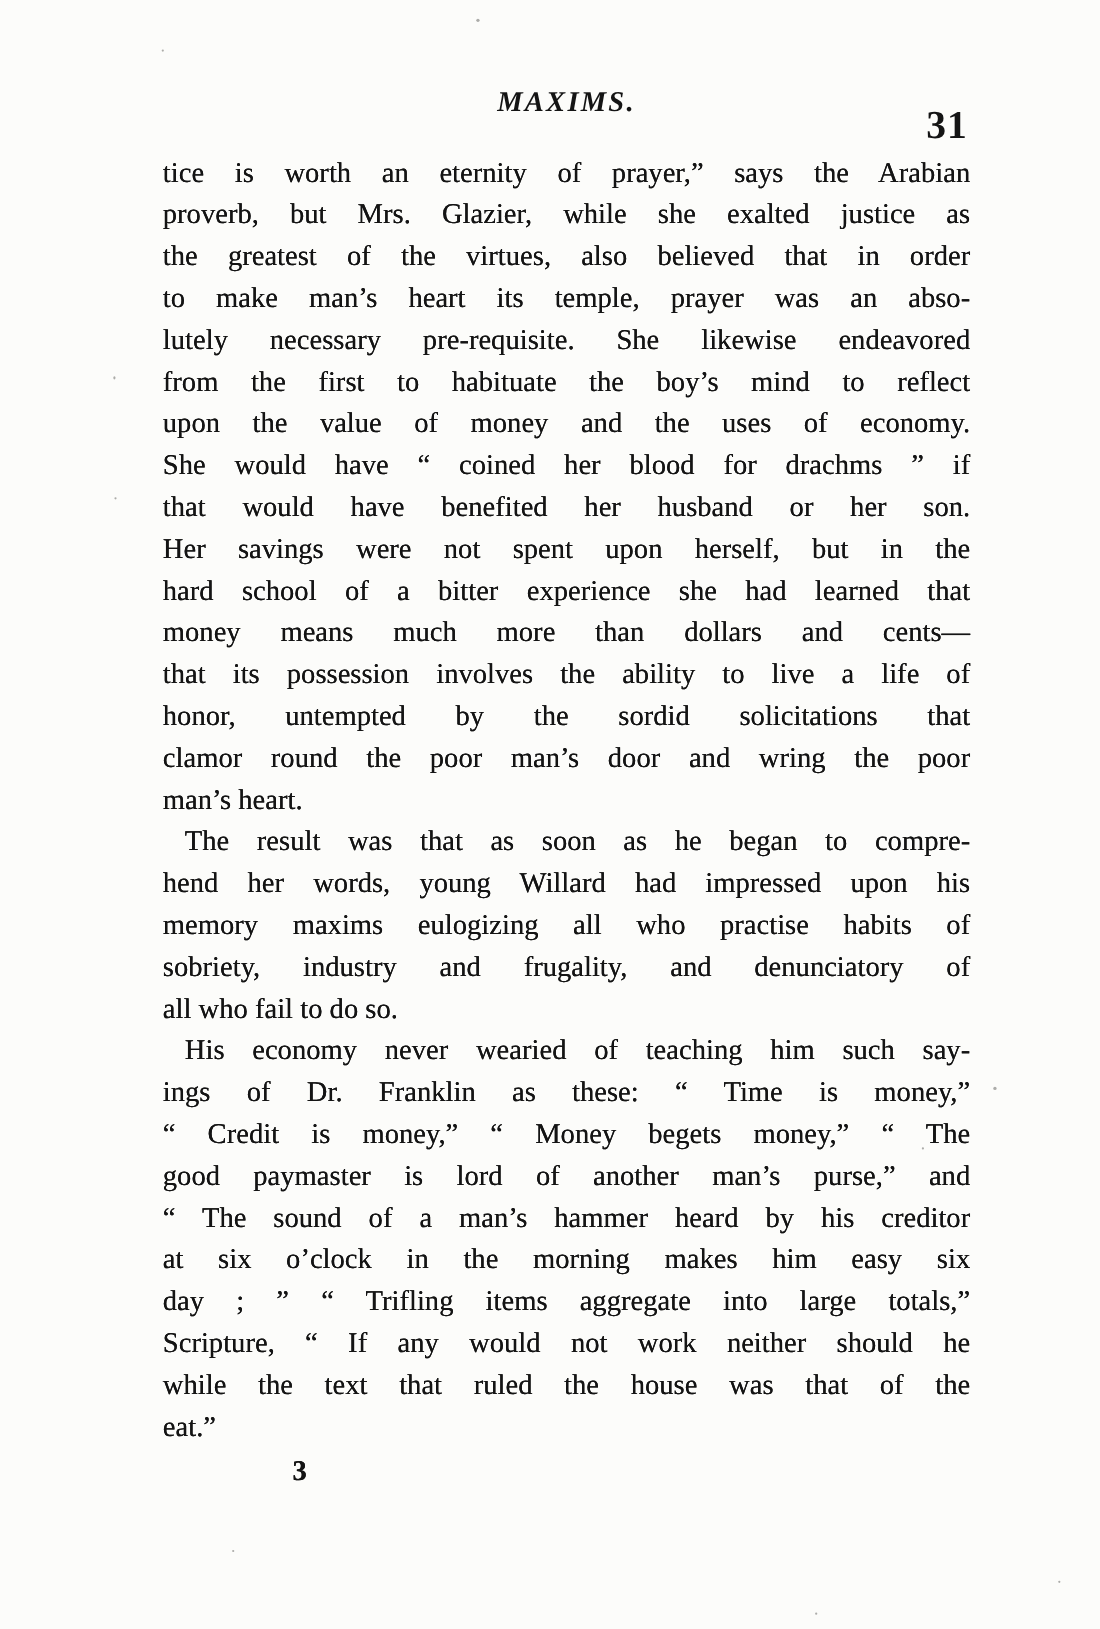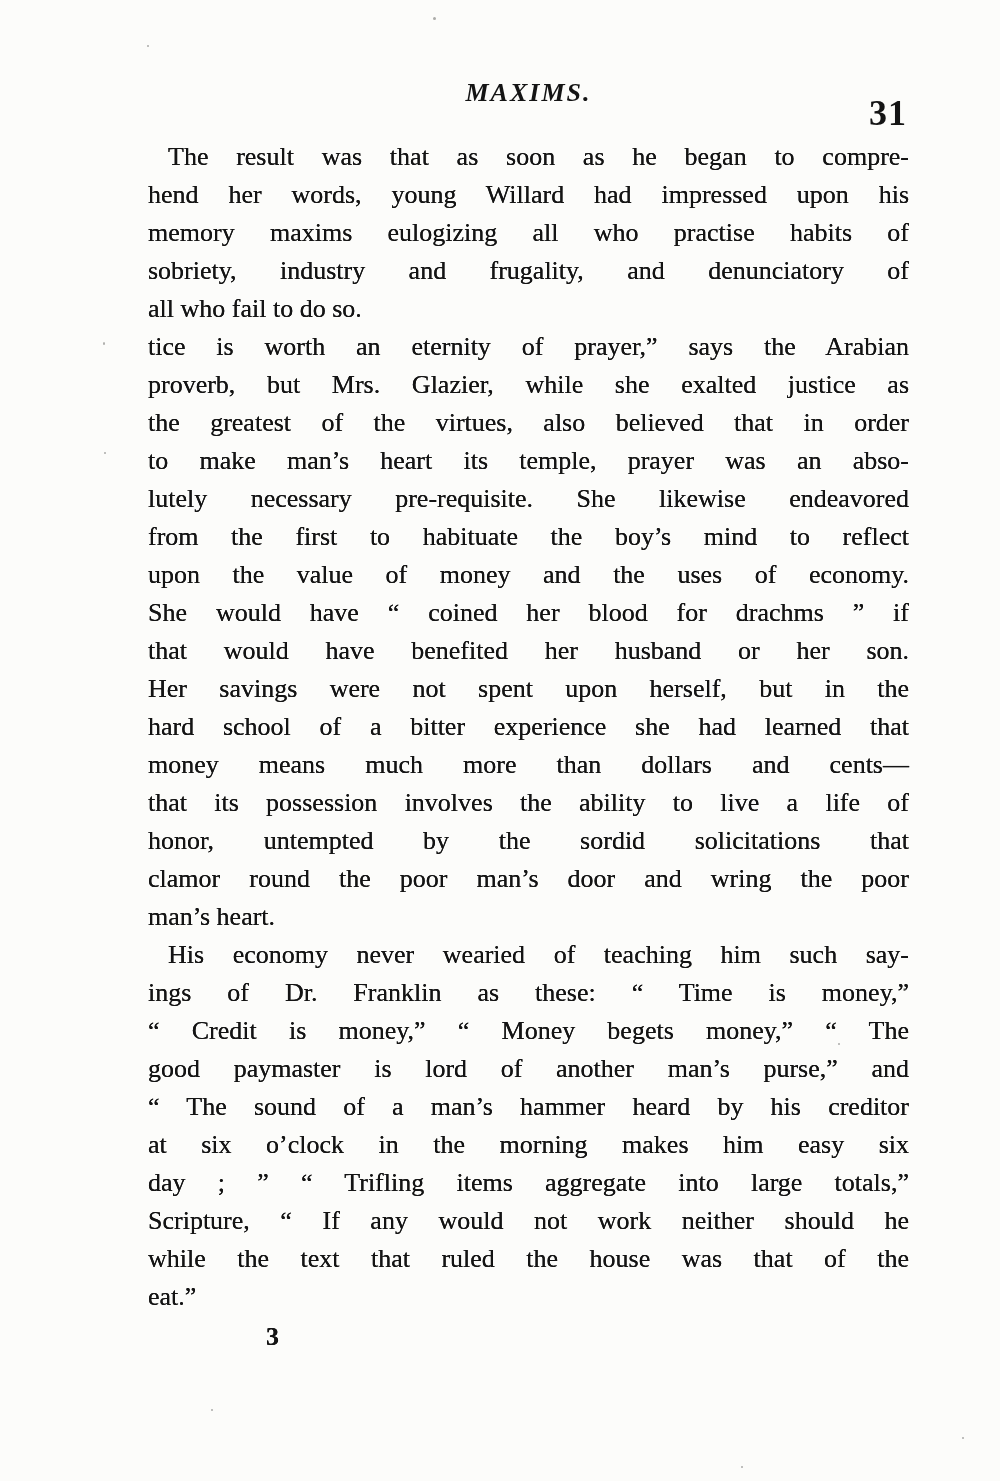--- a/index.html
+++ b/index.html
@@ -13,21 +13,21 @@
   }
   .page{
     position:relative;
     width:1000px;
     height:1481px;
     margin:0 auto;
     background:var(--paper);
     color:var(--ink);
     overflow:hidden;
     box-sizing:border-box;
-    padding:78px 91px 0 148px;
+    padding:78px 118px 0 148px;
   }
   
   .running-head{
     position:relative;
     height:34px;
     margin-bottom:26px;
   }
   .head-title{
     position:absolute;
     left:0; right:0;
@@ -97,44 +97,44 @@
   <span class="speck" style="top:1466px;left:741px;width:2px;height:2px;"></span>
 
   <header class="running-head">
     <span class="head-title">MAXIMS.</span>
     <span class="page-num">31</span>
   </header>
 
   <main class="body-text">
 
     <section class="paragraph">
-      <div class="line indent">The result was that as soon as he began to compre-</div>
-      <div class="line">hend her words, young Willard had impressed upon his</div>
-      <div class="line">memory maxims eulogizing all who practise habits of</div>
-      <div class="line">sobriety, industry and frugality, and denunciatory of</div>
-      <div class="line last">all who fail to do so.</div>
-    </section>
-
-    <section class="paragraph">
       <div class="line">tice is worth an eternity of prayer,” says the Arabian</div>
       <div class="line">proverb, but Mrs. Glazier, while she exalted justice as</div>
       <div class="line">the greatest of the virtues, also believed that in order</div>
       <div class="line">to make man’s heart its temple, prayer was an abso-</div>
       <div class="line">lutely necessary pre-requisite.  She likewise endeavored</div>
       <div class="line">from the first to habituate the boy’s mind to reflect</div>
       <div class="line">upon the value of money and the uses of economy.</div>
       <div class="line">She would have “ coined her blood for drachms ” if</div>
       <div class="line">that would have benefited her husband or her son.</div>
       <div class="line">Her savings were not spent upon herself, but in the</div>
       <div class="line">hard school of a bitter experience she had learned that</div>
       <div class="line">money means much more than dollars and cents—</div>
       <div class="line">that its possession involves the ability to live a life of</div>
       <div class="line">honor, untempted by the sordid solicitations that</div>
       <div class="line">clamor round the poor man’s door and wring the poor</div>
       <div class="line last">man’s heart.</div>
+    </section>
+
+    <section class="paragraph">
+      <div class="line indent">The result was that as soon as he began to compre-</div>
+      <div class="line">hend her words, young Willard had impressed upon his</div>
+      <div class="line">memory maxims eulogizing all who practise habits of</div>
+      <div class="line">sobriety, industry and frugality, and denunciatory of</div>
+      <div class="line last">all who fail to do so.</div>
     </section>
 
     <section class="paragraph">
       <div class="line indent">His economy never wearied of teaching him such say-</div>
       <div class="line">ings of Dr. Franklin as these: “ Time is money,”</div>
       <div class="line">“ Credit is money,” “ Money begets money,” “ The</div>
       <div class="line">good paymaster is lord of another man’s purse,” and</div>
       <div class="line">“ The sound of a man’s hammer heard by his creditor</div>
       <div class="line">at six o’clock in the morning makes him easy six</div>
       <div class="line">day ; ”  “ Trifling items aggregate into large totals,”</div>

